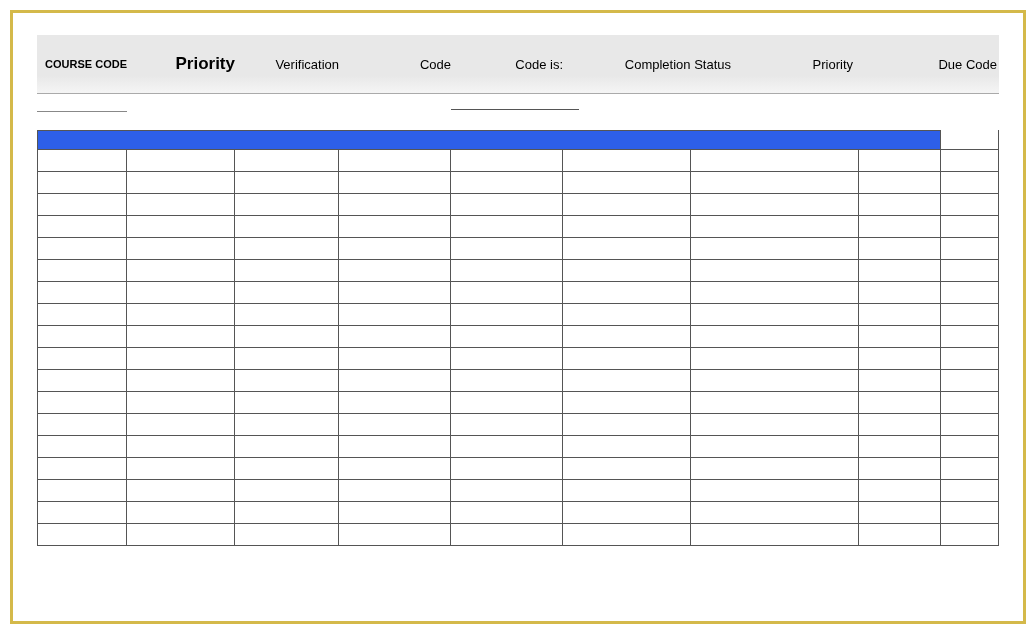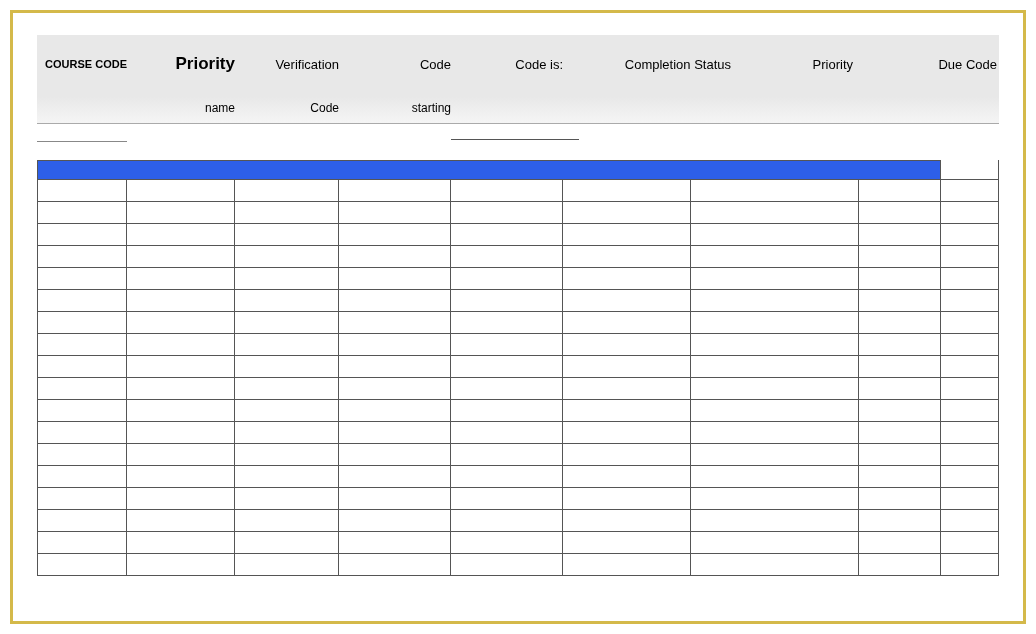--- a/index.html
+++ b/index.html
@@ -86,31 +86,20 @@
     <div class="header-area">
       <div class="header-row1">
         <div class="col c1 lbl-course">COURSE CODE</div>
         <div class="col c2 lbl-student">Priority</div>
         <div class="col c3 lbl-h">Verification</div>
         <div class="col c4 lbl-h">Code</div>
         <div class="col c5 lbl-h">Code is:</div>
         <div class="col c7 lbl-h">Completion Status</div>
         <div class="col c8 lbl-h">Priority</div>
         <div class="col c9 lbl-h" style="text-align:right;padding-right:2px;">Due Code</div>
-      </div>
-      <div class="header-row2">
-        <div class="col c1"></div>
-        <div class="col c2 lbl-small">name</div>
-        <div class="col c3 lbl-small">Code</div>
-        <div class="col c4 lbl-small" style="padding-left:4px;">starting</div>
-        <div class="col c5"></div>
-        <div class="col c6"></div>
-        <div class="col c7"></div>
-        <div class="col c8"></div>
-        <div class="col c9"></div>
       </div>
     </div>
 
     <div class="pre-row">
       <div class="pcell nb" style="width:90px;"></div>
       <div class="pcell nb" style="width:108px;border-bottom:none;"></div>
       <div class="pcell nb" style="width:104px;border-bottom:none;"></div>
       <div class="pcell nb" style="width:112px;border-bottom:none;"></div>
       <div class="pcell nb" style="width:112px;border-bottom:none;">
          <div class="underline-box"></div>

